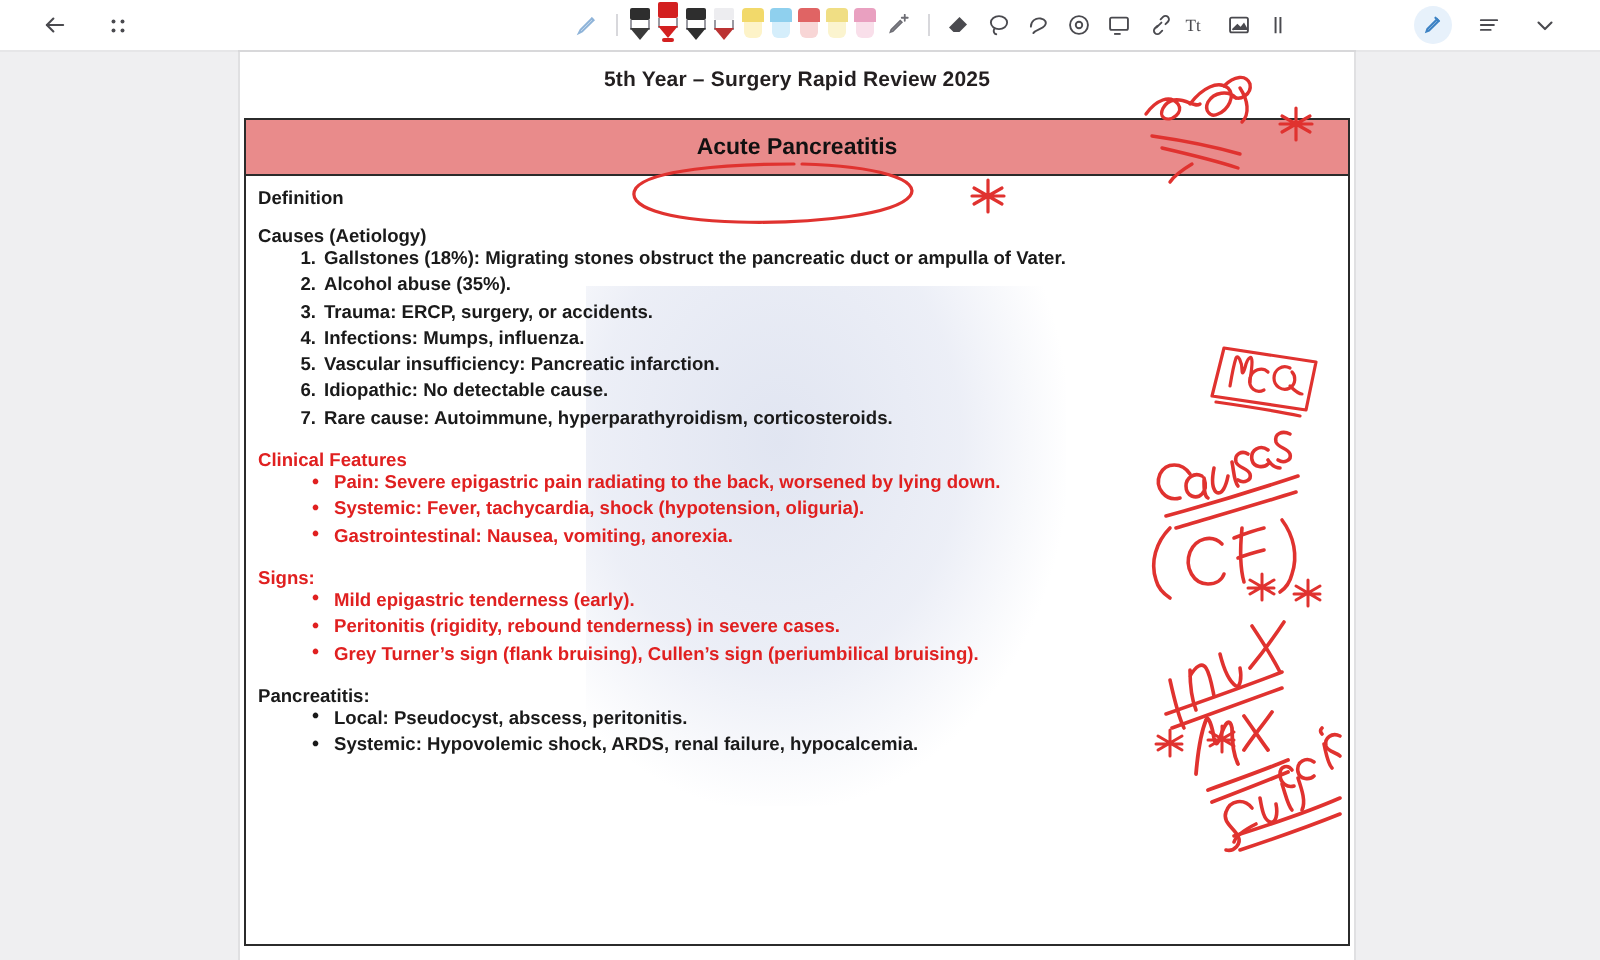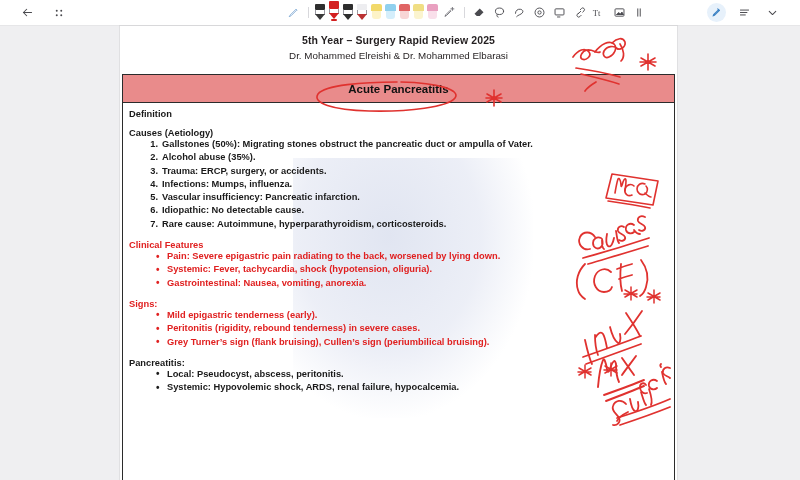--- a/index.html
+++ b/index.html
@@ -303,36 +303,35 @@
   </div>
 
   <div class="left-rail"></div>
   <div class="right-rail"></div>
 
   <div class="page">
     <div class="page-inner">
 
       <div class="doc-header">
         <div class="doc-title">5th Year – Surgery Rapid Review 2025</div>
-        <div class="doc-authors">Dr. Mohammed Elreishi &amp; Dr. Mohammed Elbarasi</div>
       </div>
 
       <div class="banner">
         <div class="banner-text">Acute Pancreatitis</div>
       </div>
 
       <div class="content-box">
         <div class="smudge"></div>
 
         <div class="h-black">Definition</div>
 
         <div class="gap"></div>
         <div class="h-black">Causes (Aetiology)</div>
         <ol class="num">
-          <li><span class="n">1.</span><span>Gallstones (50%): Migrating stones obstruct the pancreatic duct or ampulla of Vater.</span></li>
+          <li><span class="n">1.</span><span>Gallstones (18%): Migrating stones obstruct the pancreatic duct or ampulla of Vater.</span></li>
           <li><span class="n">2.</span><span>Alcohol abuse (35%).</span></li>
           <li><span class="n">3.</span><span>Trauma: ERCP, surgery, or accidents.</span></li>
           <li><span class="n">4.</span><span>Infections: Mumps, influenza.</span></li>
           <li><span class="n">5.</span><span>Vascular insufficiency: Pancreatic infarction.</span></li>
           <li><span class="n">6.</span><span>Idiopathic: No detectable cause.</span></li>
           <li><span class="n">7.</span><span>Rare cause: Autoimmune, hyperparathyroidism, corticosteroids.</span></li>
         </ol>
 
         <div class="gap"></div>
         <div class="h-red">Clinical Features</div>

